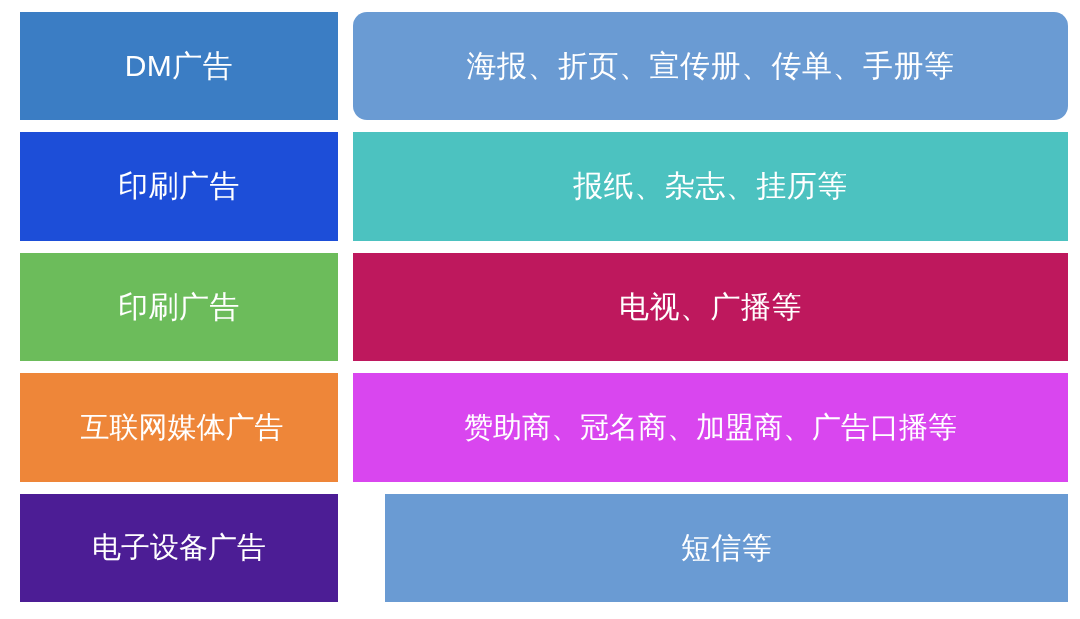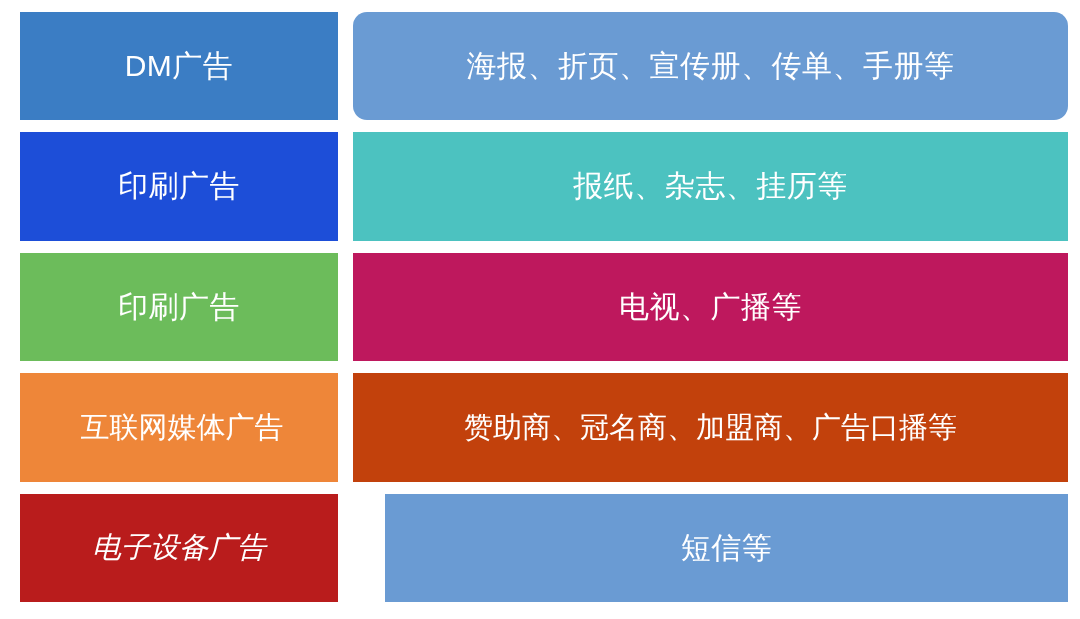--- a/index.html
+++ b/index.html
@@ -78,21 +78,21 @@
     <div class="cell cell-examples" style="background-color: rgb(76, 194, 192); color: rgb(255, 255, 255); text-align: right;">报纸、杂志、挂历等</div>
   </div>
 
   <div class="row">
     <div class="cell cell-category" style="background-color: rgb(108, 188, 91); color: rgb(255, 255, 255);">印刷广告</div>
     <div class="cell cell-examples" style="background-color: #be185d; color: rgb(255, 255, 255);">电视、广播等</div>
   </div>
 
   <div class="row">
     <div class="cell cell-category tight" style="background-color: rgb(238, 134, 57); color: rgb(255, 255, 255); padding-left: 12px;">互联网媒体广告</div>
-    <div class="cell cell-examples tight" style="background-color: #c2410c; color: rgb(255, 255, 255);">赞助商、冠名商、加盟商、广告口播等</div>
+    <div class="cell cell-examples tight" style="background-color: #d946ef; color: rgb(255, 255, 255);">赞助商、冠名商、加盟商、广告口播等</div>
   </div>
 
   <div class="row">
-    <div class="cell cell-category tight" style="background-color: #b91c1c; color: rgb(255, 255, 255); font-style: italic;">电子设备广告</div>
+    <div class="cell cell-category tight" style="background-color: #4c1d95; color: rgb(255, 255, 255);">电子设备广告</div>
     <div class="cell cell-examples" style="background-color: rgb(106, 155, 211); color: rgb(255, 255, 255); margin-left: 32px;">短信等</div>
   </div>
 
 </div>
 
 </body></html>

